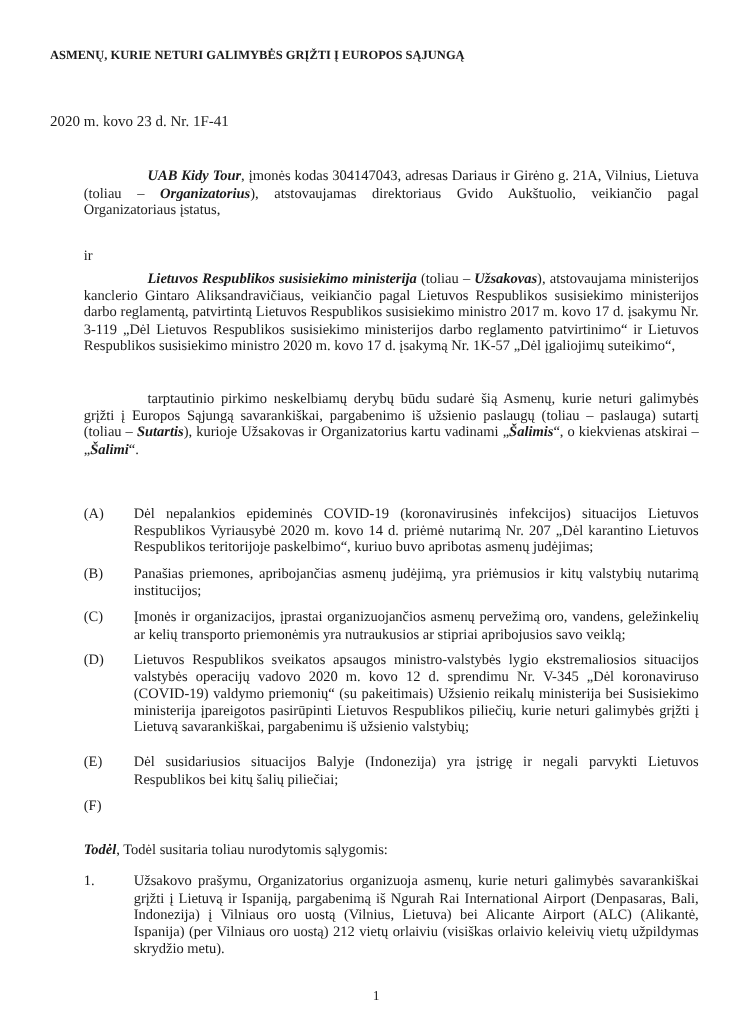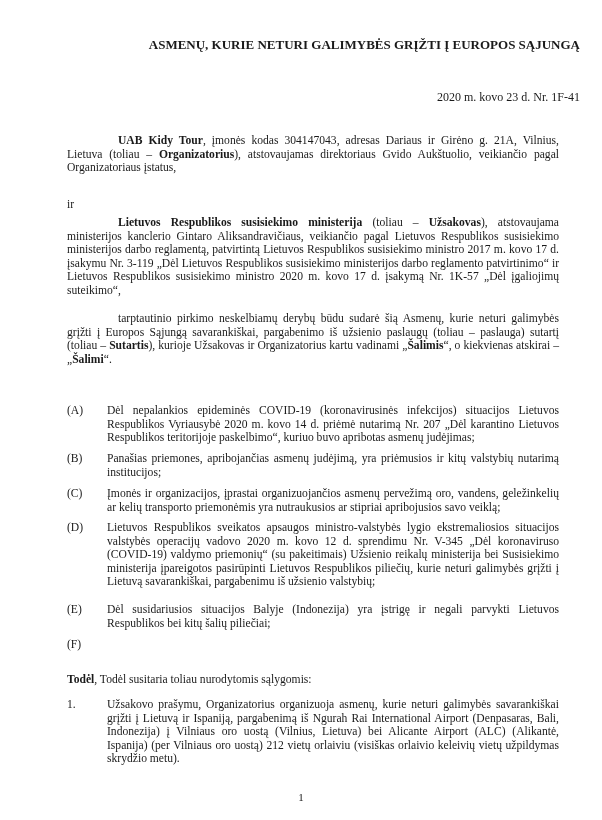--- a/index.html
+++ b/index.html
@@ -4,29 +4,29 @@
 <style>
   html, body { margin: 0; padding: 0; background: #ffffff; }
   body {
     width: 602px; height: 820px; overflow: hidden; position: relative;
     font-family: "Liberation Serif", "DejaVu Serif", serif;
     color: #1a1a1a; font-size: 11.6px; line-height: 13.6px;
   }
   .page { position: absolute; left: 0; top: 0; width: 602px; height: 820px; }
   .title {
     position: absolute; left: 40px; width: 540px; top: 38px;
-    text-align: right; font-weight: bold; font-size: 13px; line-height: 14.5px;
+    text-align: left; font-weight: bold; font-size: 10px; line-height: 14.5px;
   }
   .date {
     position: absolute; left: 40px; width: 540px; top: 91px;
-    text-align: right; font-size: 12px;
+    text-align: left; font-size: 12px;
   }
   .block { position: absolute; left: 67px; width: 492px; text-align: justify; }
   .indent { text-indent: 51px; }
-  .b { font-weight: bold; }
+  .b { font-weight: bold; font-style: italic; }
   .item { position: absolute; left: 67px; width: 492px; }
   .item .lbl { position: absolute; left: 0; top: 0; width: 40px; }
   .item .txt { margin-left: 40px; text-align: justify; display: block; font-family: Liberation Serif, serif; }
   .pagenum { position: absolute; left: 290px; width: 22px; top: 791px; text-align: center; font-size: 11px; }
 </style>
 </head>
 <body>
 
 <div class="page">
 

